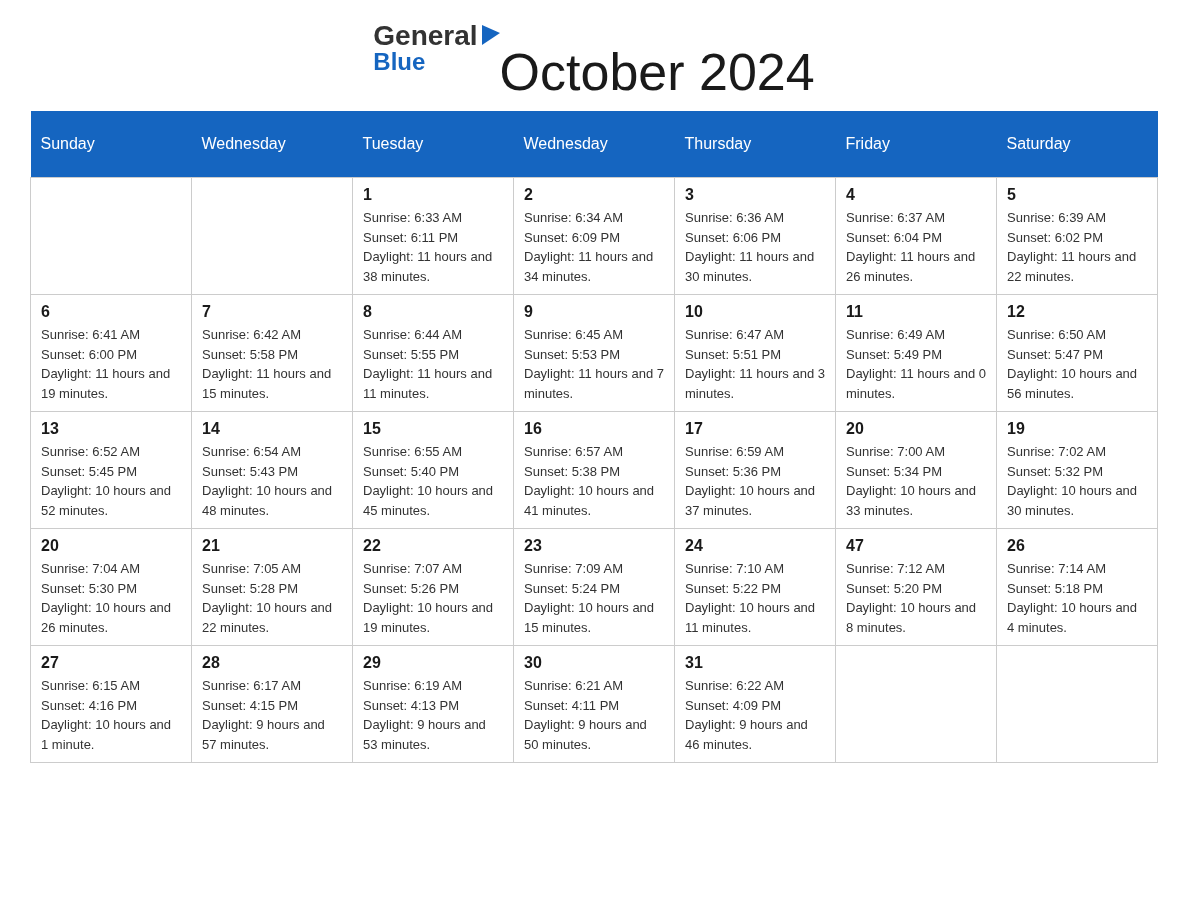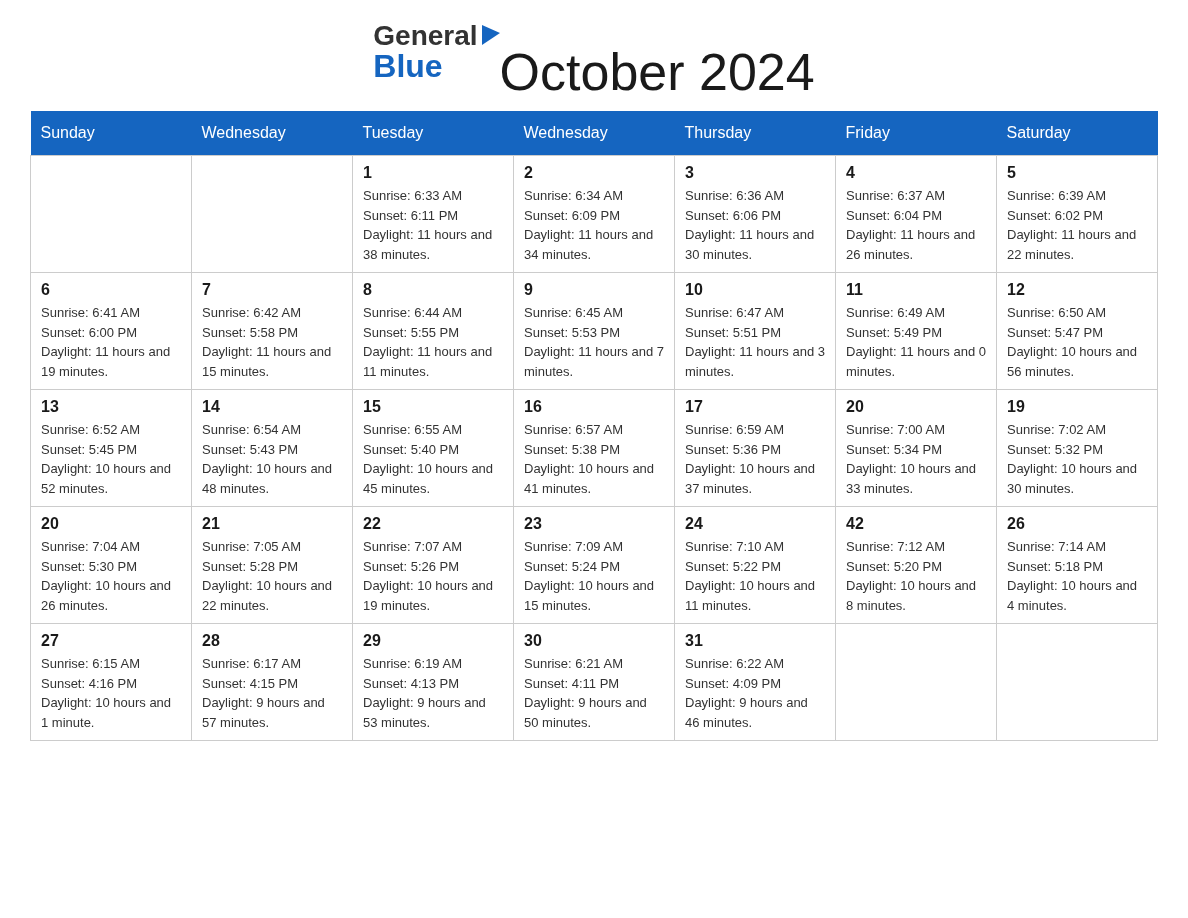--- a/index.html
+++ b/index.html
@@ -20,21 +20,21 @@
       display: flex;
       flex-direction: column;
       align-items: flex-start;
     }
     .logo-line1 {
       display: flex;
       align-items: center;
     }
     .logo-line2 {
       color: #1565c0;
-      font-size: 32px;
+      font-size: 24px;
       font-weight: bold;
       line-height: 1;
       margin-top: -2px;
     }
     .title-block {
       text-align: right;
     }
     .month-title {
       font-size: 52px;
       font-weight: 300;
@@ -50,21 +50,21 @@
     .calendar {
       width: 100%;
       border-collapse: collapse;
       margin-top: 10px;
     }
     .calendar th {
       background-color: #1565c0;
       color: #fff;
       font-size: 16px;
       font-weight: normal;
-      padding: 13px 10px;
+      padding: 24px 10px;
       text-align: left;
       border: 1px solid #1565c0;
     }
     .calendar td {
       vertical-align: top;
       padding: 8px 10px;
       border: 1px solid #ccc;
       width: 14.28%;
       min-height: 100px;
       font-size: 13px;
@@ -224,21 +224,21 @@
         </td>
         <td>
           <span class="day-number">23</span>
           <div class="day-info">Sunrise: 7:09 AM<br>Sunset: 5:24 PM<br>Daylight: 10 hours and 15 minutes.</div>
         </td>
         <td>
           <span class="day-number">24</span>
           <div class="day-info">Sunrise: 7:10 AM<br>Sunset: 5:22 PM<br>Daylight: 10 hours and 11 minutes.</div>
         </td>
         <td>
-          <span class="day-number">42</span>
+          <span class="day-number">47</span>
           <div class="day-info">Sunrise: 7:12 AM<br>Sunset: 5:20 PM<br>Daylight: 10 hours and 8 minutes.</div>
         </td>
         <td>
           <span class="day-number">26</span>
           <div class="day-info">Sunrise: 7:14 AM<br>Sunset: 5:18 PM<br>Daylight: 10 hours and 4 minutes.</div>
         </td>
       </tr>
       <tr>
         <td>
           <span class="day-number">27</span>

